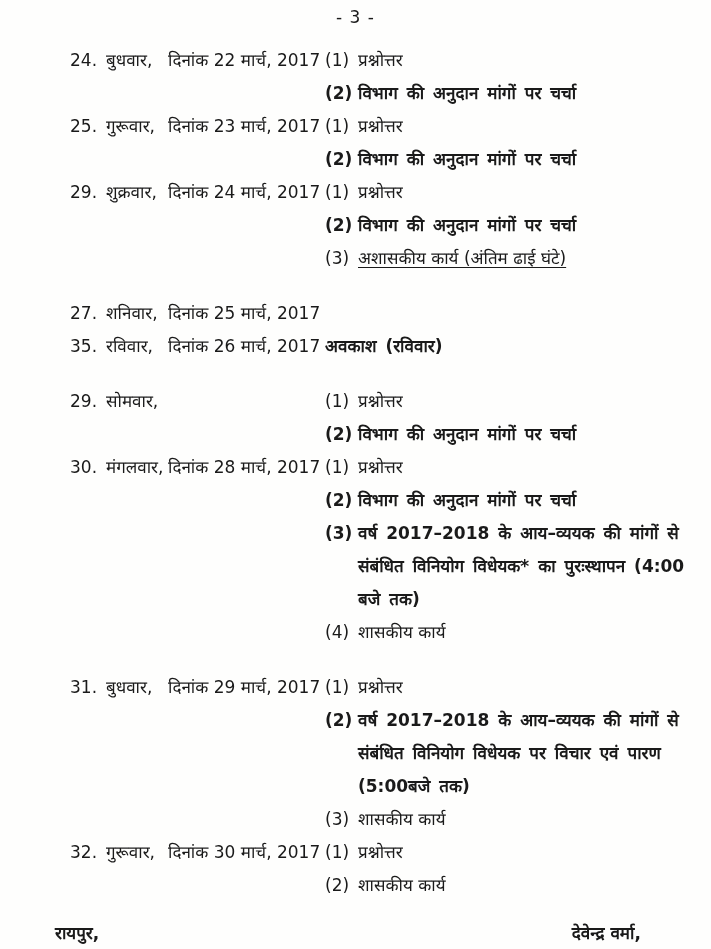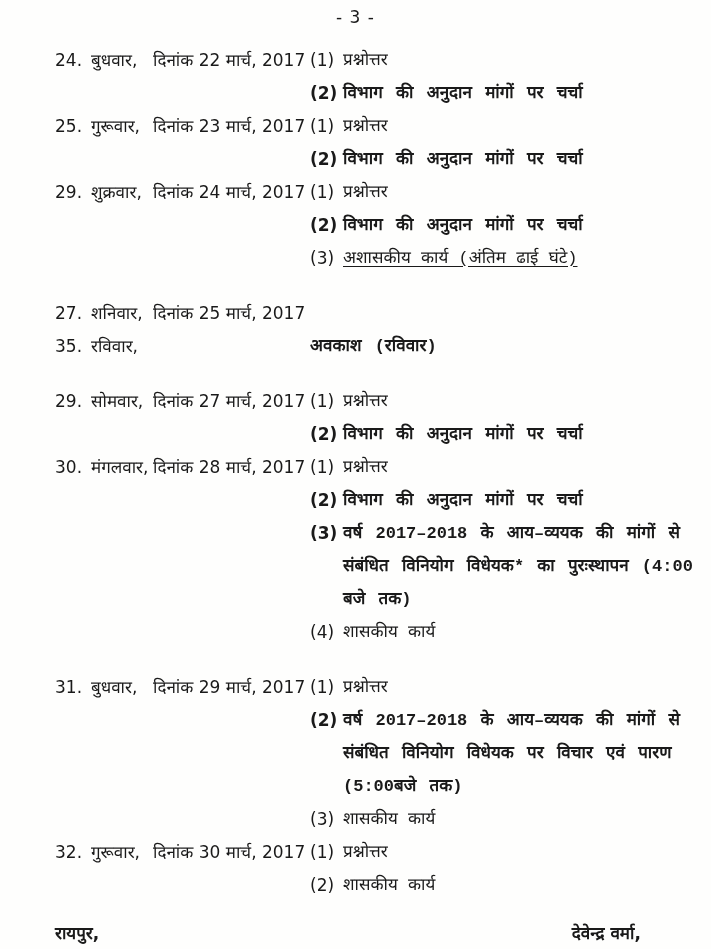--- a/index.html
+++ b/index.html
@@ -2,30 +2,30 @@
 <html><head>
 <meta charset="utf-8">
 <style>
   html,body { margin:0; padding:0; background:#e8e8e8; }
   .page {
     width:711px; height:949px; background:#fefefd; color:#1a1a1a;
     font-family:"DejaVu Sans","Liberation Sans",sans-serif;
     font-size:17px; overflow:hidden; position:relative; margin:0 auto;
   }
   .page-number { text-align:center; padding-top:5px; line-height:25px; letter-spacing:1px; }
-  .schedule { margin-top:14px; padding-left:55px; padding-right:8px; }
+  .schedule { margin-top:14px; padding-left:26px; padding-right:8px;margin-left:44px; }
   .entry { display:flex; align-items:flex-start; }
   .entry.gap { margin-top:22px; }
   .entry-head { width:255px; display:flex; flex-shrink:0; line-height:33px; white-space:nowrap; }
   .entry-no { width:36px; flex-shrink:0; }
   .entry-day { min-width:58px; margin-right:4px; }
   .entry-body { flex:1; }
   .agenda-item { display:flex; line-height:33px; }
   .agenda-marker { width:33px; flex-shrink:0; }
-  .agenda-text { flex:1;font-family:Liberation Mono, monospace; }
+  .agenda-text { flex:1; }
   .b { font-weight:700; word-spacing:3px; }
   .u .agenda-text { text-decoration:underline; text-underline-offset:3px; }
   .footer-row {
     display:flex; justify-content:space-between;
     margin-top:16px; padding:0 57px 0 55px; line-height:30px; font-weight:600;
   }
   .footer-left, .footer-right { white-space:nowrap; }
 </style>
 </head>
 <body>
@@ -94,32 +94,32 @@
         <div class="entry-head">
           <span class="entry-no">27.</span>
           <span class="entry-day">शनिवार,</span>
           <span class="entry-date">दिनांक 25 मार्च, 2017</span>
         </div>
       </div>
       <div class="entry">
         <div class="entry-head">
           <span class="entry-no">35.</span>
           <span class="entry-day">रविवार,</span>
+          <span class="entry-date">दिनांक 26 मार्च, 2017</span>
         </div>
         <div class="entry-body">
           <div class="agenda-item b">
             <span class="agenda-text">अवकाश (रविवार)</span>
           </div>
         </div>
       </div>
       <div class="entry gap">
         <div class="entry-head">
           <span class="entry-no">29.</span>
           <span class="entry-day">सोमवार,</span>
-          <span class="entry-date">दिनांक 27 मार्च, 2017</span>
         </div>
         <div class="entry-body">
           <div class="agenda-item">
             <span class="agenda-marker">(1)</span>
             <span class="agenda-text">प्रश्नोत्तर</span>
           </div>
           <div class="agenda-item b">
             <span class="agenda-marker">(2)</span>
             <span class="agenda-text">विभाग की अनुदान मांगों पर चर्चा</span>
           </div>

